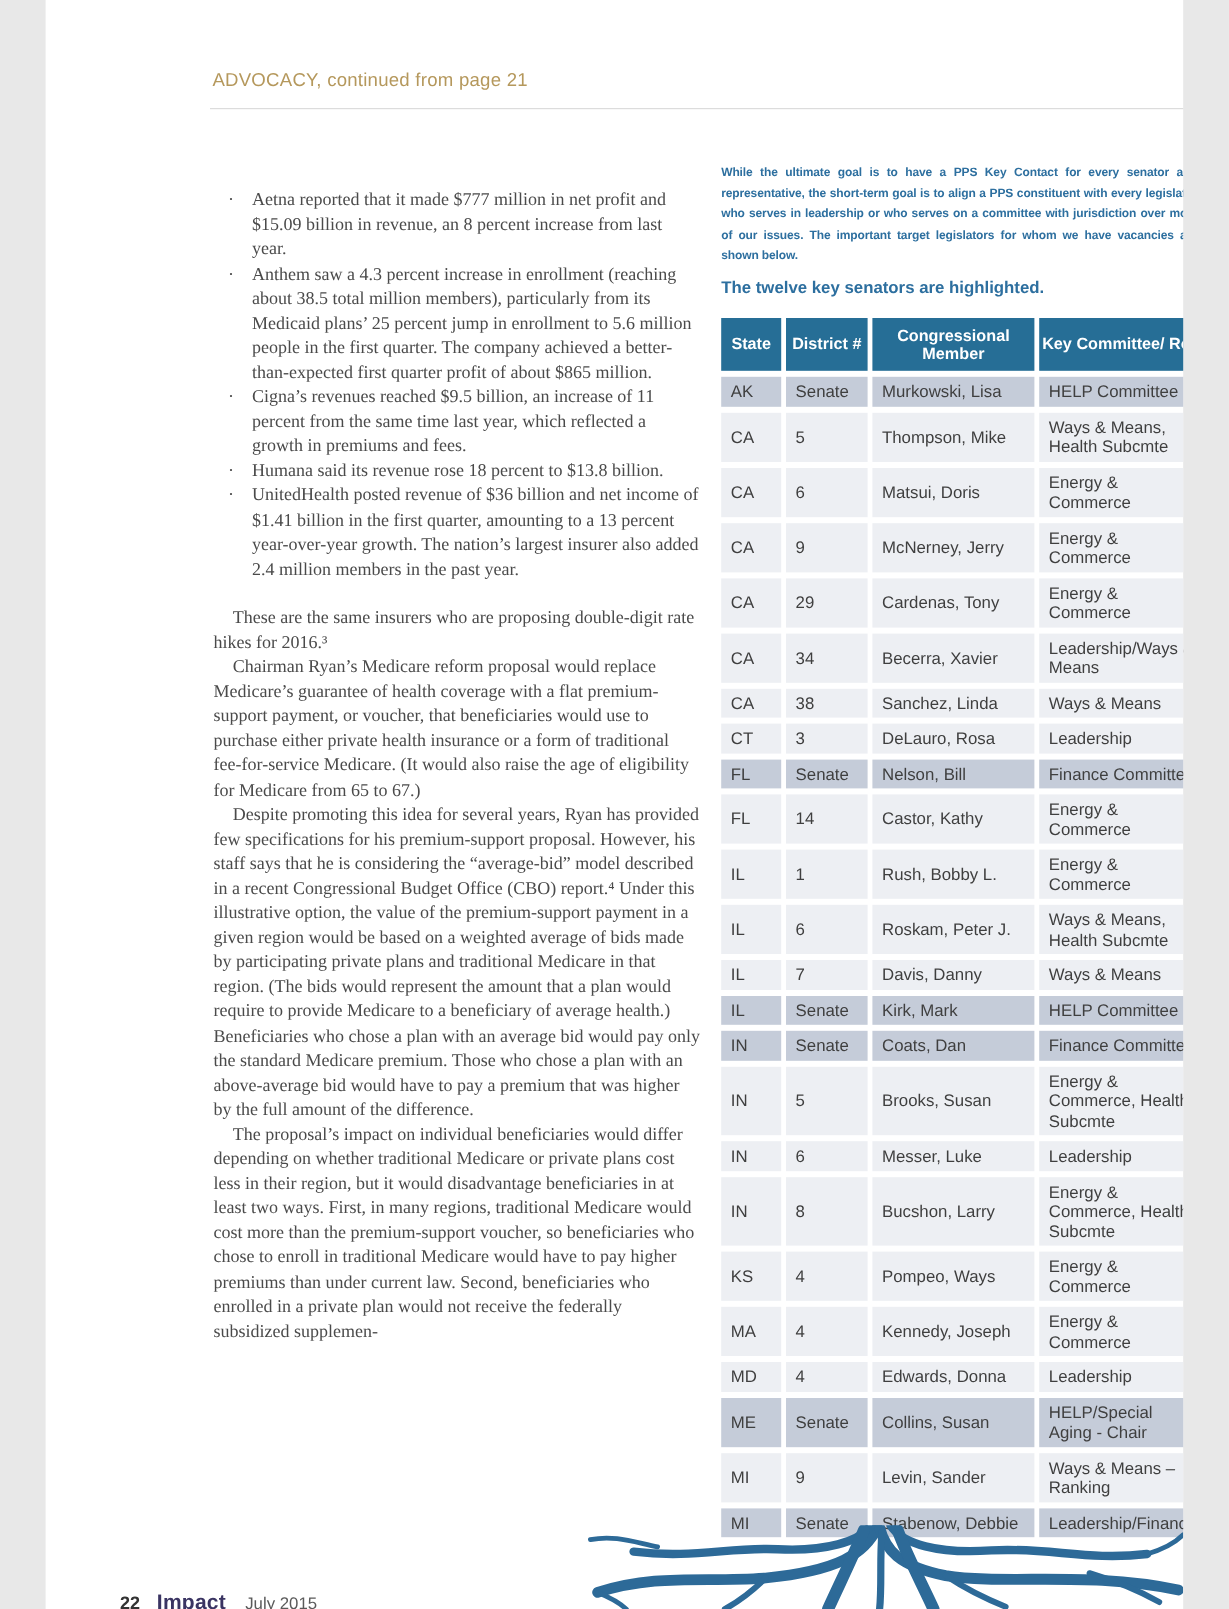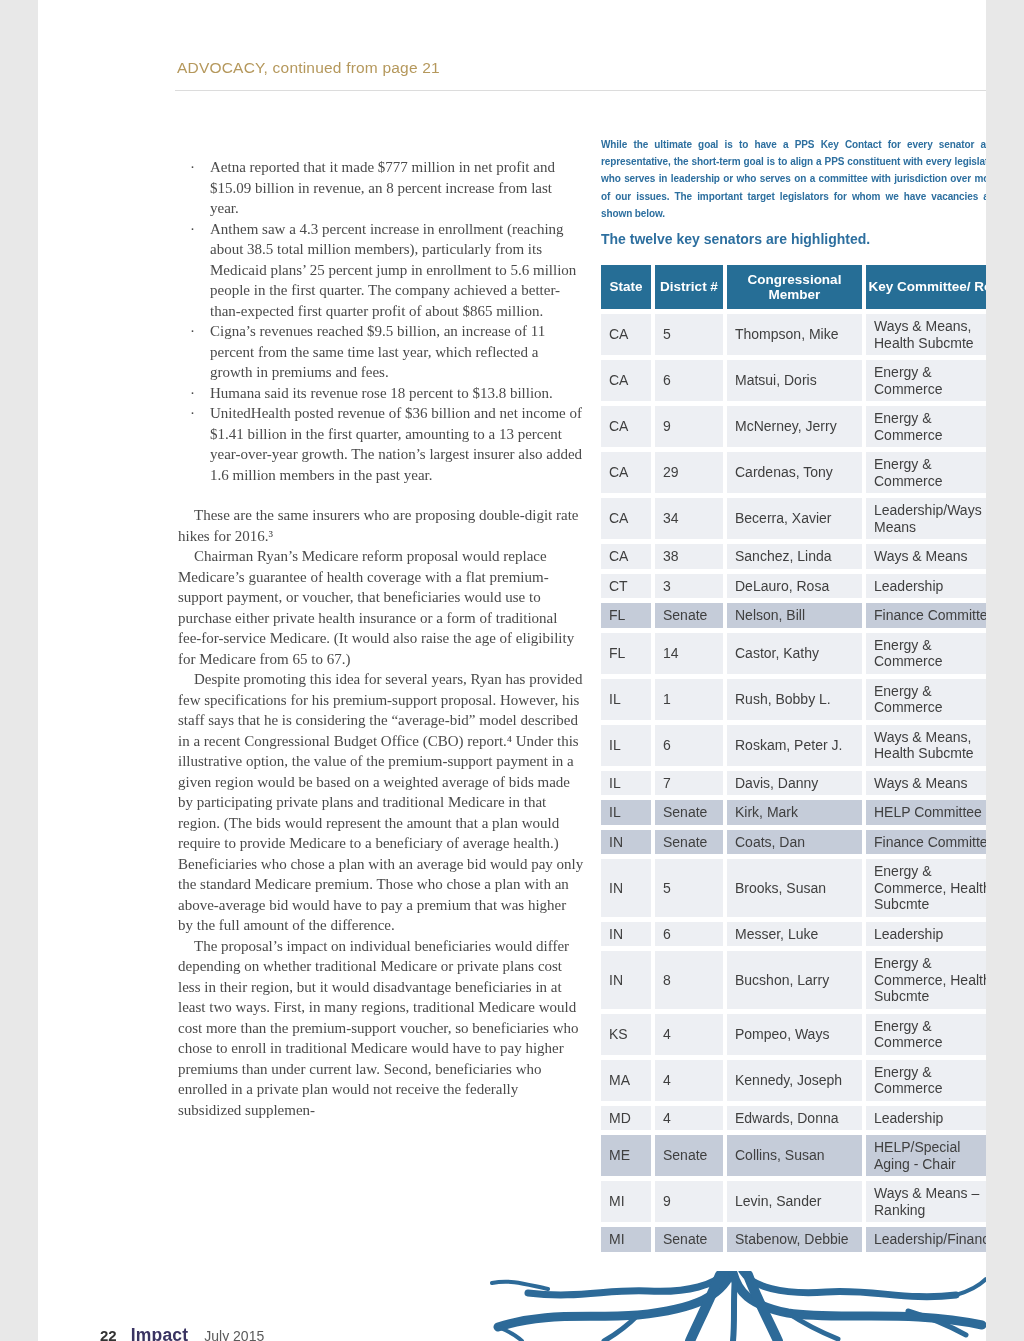--- a/index.html
+++ b/index.html
@@ -82,21 +82,21 @@
       <div class="bullet-row">
         <span class="bullet-marker">·</span>
         <span class="bullet-text">Cigna’s revenues reached $9.5 billion, an increase of 11 percent from the same time last year, which reflected a growth in premiums and fees.</span>
       </div>
       <div class="bullet-row">
         <span class="bullet-marker">·</span>
         <span class="bullet-text">Humana said its revenue rose 18 percent to $13.8 billion.</span>
       </div>
       <div class="bullet-row">
         <span class="bullet-marker">·</span>
-        <span class="bullet-text">UnitedHealth posted revenue of $36 billion and net income of $1.41 billion in the first quarter, amounting to a 13 percent year-over-year growth. The nation’s largest insurer also added 1.6 million members in the past year.</span>
+        <span class="bullet-text">UnitedHealth posted revenue of $36 billion and net income of $1.41 billion in the first quarter, amounting to a 13 percent year-over-year growth. The nation’s largest insurer also added 2.4 million members in the past year.</span>
       </div>
     </div>
     <div class="gap-lg"></div>
     <p class="indent">These are the same insurers who are proposing double-digit rate hikes for 2016.³</p>
     <p class="indent">Chairman Ryan’s Medicare reform proposal would replace Medicare’s guarantee of health coverage with a flat premium-support payment, or voucher, that beneficiaries would use to purchase either private health insurance or a form of traditional fee-for-service Medicare. (It would also raise the age of eligibility for Medicare from 65 to 67.)</p>
     <p class="indent">Despite promoting this idea for several years, Ryan has provided few specifications for his premium-support proposal. However, his staff says that he is considering the “average-bid” model described in a recent Congressional Budget Office (CBO) report.⁴ Under this illustrative option, the value of the premium-support payment in a given region would be based on a weighted average of bids made by participating private plans and traditional Medicare in that region. (The bids would represent the amount that a plan would require to provide Medicare to a beneficiary of average health.) Beneficiaries who chose a plan with an average bid would pay only the standard Medicare premium. Those who chose a plan with an above-average bid would have to pay a premium that was higher by the full amount of the difference.</p>
     <p class="indent">The proposal’s impact on individual beneficiaries would differ depending on whether traditional Medicare or private plans cost less in their region, but it would disadvantage beneficiaries in at least two ways. First, in many regions, traditional Medicare would cost more than the premium-support voucher, so beneficiaries who chose to enroll in traditional Medicare would have to pay higher premiums than under current law. Second, beneficiaries who enrolled in a private plan would not receive the federally subsidized supplemen-</p>
   </div>
 
   <div class="rightcol">
@@ -112,20 +112,26 @@
       </colgroup>
       <thead>
         <tr>
           <th>State</th>
           <th>District #</th>
           <th>Congressional Member</th>
           <th>Key Committee/ Role</th>
         </tr>
       </thead>
       <tbody>
+          <tr class="hl">
+            <td>AK</td>
+            <td>Senate</td>
+            <td>Murkowski, Lisa</td>
+            <td>HELP Committee</td>
+          </tr>
           <tr>
             <td>CA</td>
             <td>5</td>
             <td>Thompson, Mike</td>
             <td>Ways &amp; Means, Health Subcmte</td>
           </tr>
           <tr>
             <td>CA</td>
             <td>6</td>
             <td>Matsui, Doris</td>

